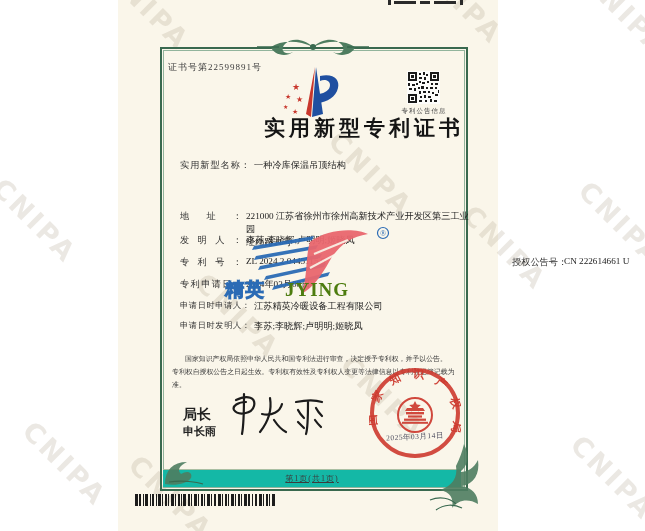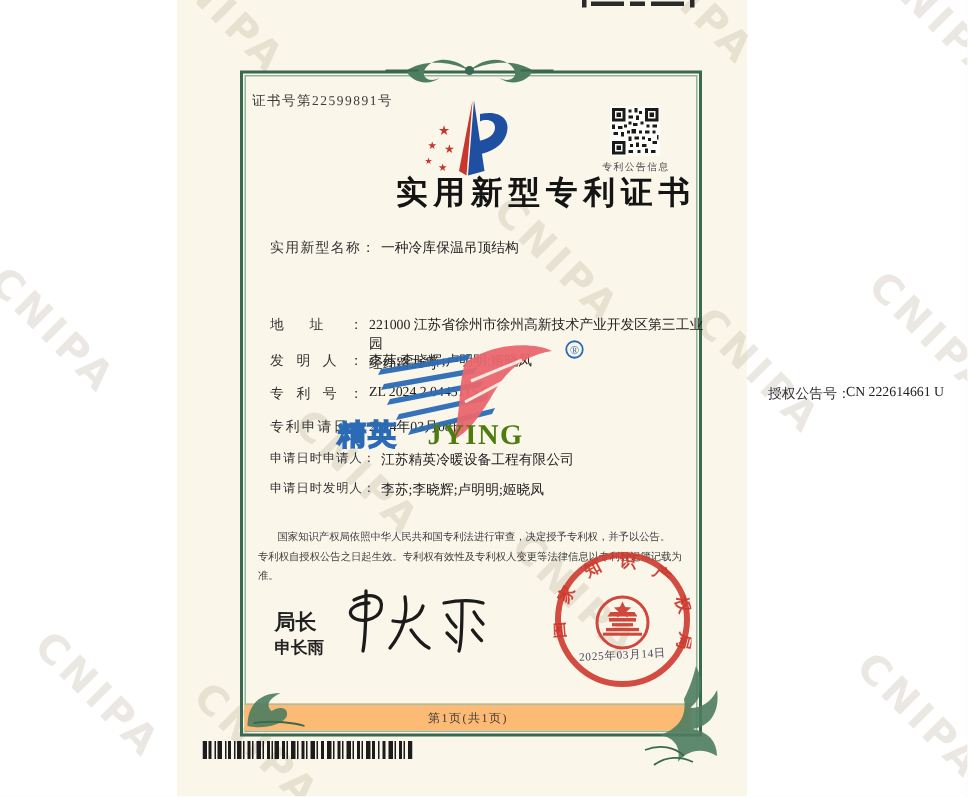--- a/index.html
+++ b/index.html
@@ -9,22 +9,22 @@
   .page{position:absolute;left:118px;top:0;width:380px;height:531px;background:#faf6ea;}
   
   .wm{position:absolute;font-family:"DejaVu Sans","Liberation Sans",sans-serif;
       font-weight:bold;font-size:27px;letter-spacing:3px;color:rgba(163,152,126,0.22);
       transform:rotate(45deg);white-space:nowrap;z-index:2;}
   
   .frame{position:absolute;left:160px;top:47px;width:304px;height:440px;
          border:2px solid #39694f;z-index:3;}
   .frame::before{content:"";position:absolute;inset:1px;border:1px solid #92b49c;}
   .footer-band{position:absolute;left:163px;top:469px;width:298px;height:17px;
-               background:#fdba74;border-top:1px solid #a9bfa3;z-index:4;
-               text-align:center;font-size:8px;line-height:17px;color:#3c3c3c;letter-spacing:1px;}
+               background:#14b8a6;border-top:1px solid #a9bfa3;z-index:4;
+               text-align:center;font-size:8px;line-height:17px;color:#3c3c3c;letter-spacing:1px;text-decoration:underline;}
   .ornament{position:absolute;z-index:5;}
   
   .cert-no{position:absolute;left:168px;top:61px;font-size:9px;letter-spacing:1px;color:#3a3a3a;z-index:6;}
   .logo{position:absolute;left:282px;top:64px;z-index:6;}
   .qr{position:absolute;left:407px;top:71px;z-index:6;background:#fdfdfb;}
   .qr-caption{position:absolute;left:396px;top:107px;width:56px;text-align:center;
               font-size:6.5px;letter-spacing:1px;color:#444;z-index:6;}
   .title{position:absolute;left:160px;top:114px;width:304px;text-align:right;
          font-size:21px;font-weight:bold;letter-spacing:4px;color:#141414;z-index:6;}
   .row{position:absolute;left:168px;width:292px;font-size:9.2px;color:#2b2b2b;z-index:6;margin-left:12px;}

